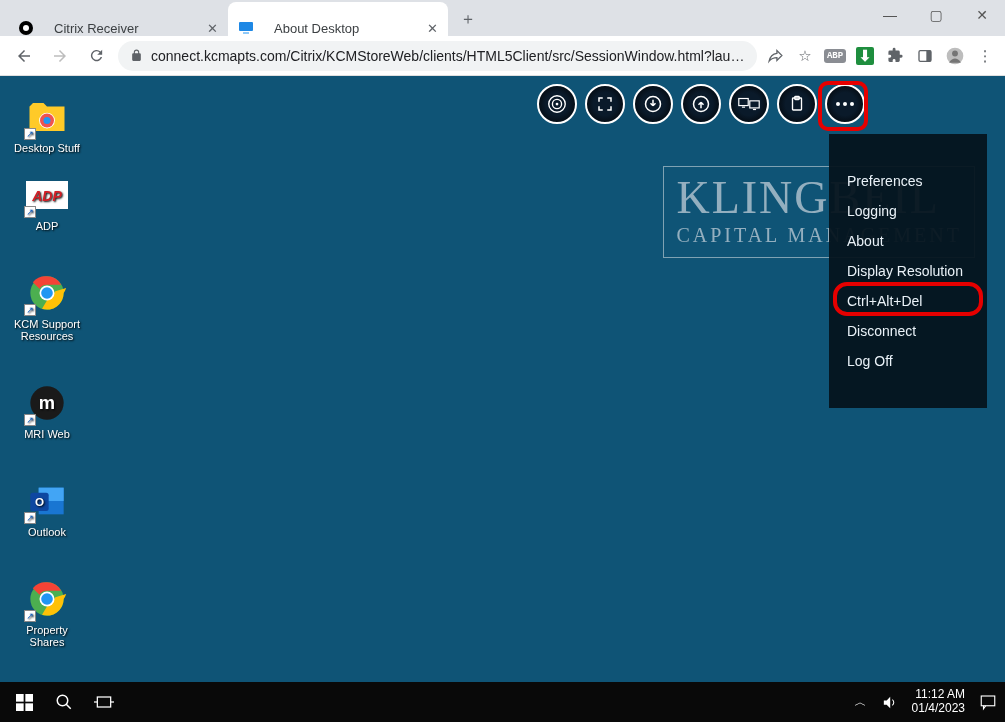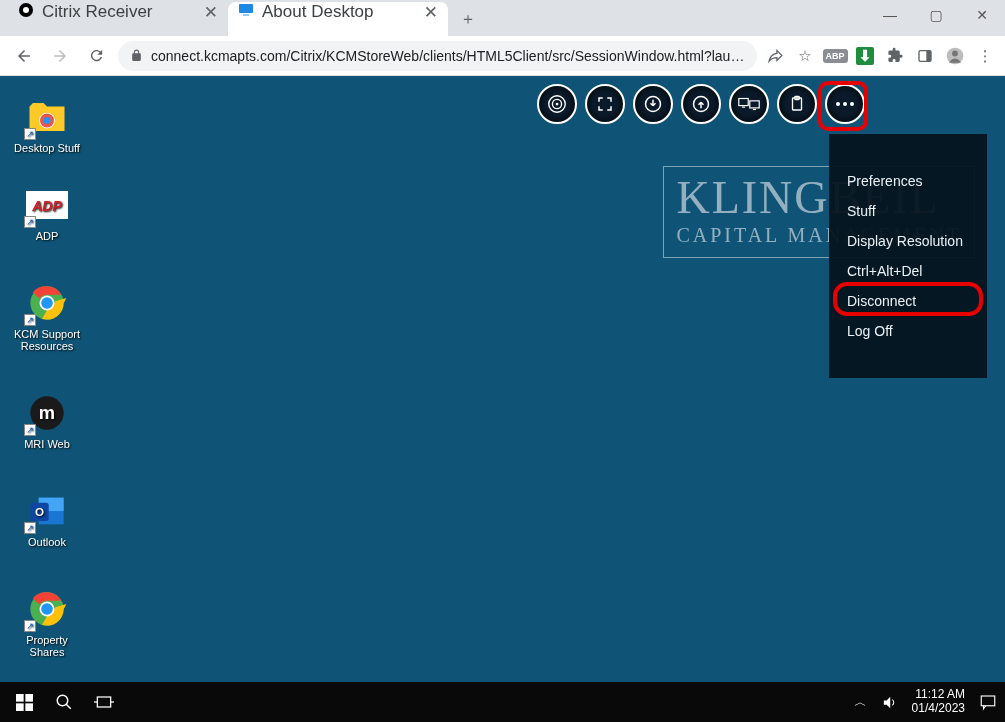--- a/index.html
+++ b/index.html
@@ -3,43 +3,43 @@
 <meta charset="utf-8">
 <style>
   * { box-sizing: border-box; margin: 0; padding: 0; font-family: "Segoe UI", Arial, sans-serif; }
   body { width: 1005px; height: 722px; overflow: hidden; background: #fff; position: relative; }
 
   
   .titlebar { height: 36px; background: #dee1e6; display: flex; align-items: flex-end; padding-left: 8px; position: relative; }
   .win-controls { position: absolute; right: 0; top: 0; display: flex; }
   .win-btn { width: 46px; height: 30px; display:flex; align-items:center; justify-content:center; color:#555; font-size:14px;}
   .tabs { display:flex; align-items:flex-end; height:36px; }
-  .tab { height: 34px; min-width: 220px; border-radius: 8px 8px 0 0; display:flex; align-items:flex-start; padding: 0 10px; font-size: 17px; color:#3c4043; position: relative; }
+  .tab { height: 34px; min-width: 220px; border-radius: 8px 8px 0 0; display:flex; align-items:flex-end; padding: 0 10px; font-size: 13px; color:#3c4043; position: relative; gap: 12px; }
   .tab.inactive { background: transparent; }
   .tab.active { background: #fff; }
   .tab .favicon { width:16px; height:16px; margin-right:8px; display:flex; align-items:center; justify-content:center;}
   .tab .close { margin-left:auto; color:#5f6368; }
   .newtab { width:28px; height:28px; border-radius:50%; display:flex; align-items:center; justify-content:center; color:#5f6368; margin-left:6px; margin-bottom:3px;}
   .addressbar-row { height: 40px; background:#fff; display:flex; align-items:center; padding: 0 10px; gap:8px; border-bottom:1px solid #e0e0e0;}
   .nav-icon { width:28px; height:28px; display:flex; align-items:center; justify-content:center; color:#5f6368; border-radius:50%; }
   .nav-icon.disabled { color:#bdbdbd; }
   .omnibox { flex:1; height:30px; background:#f1f3f4; border-radius:15px; display:flex; align-items:center; padding:0 12px; font-size:14px; color:#202124; gap:8px; overflow:hidden;}
   .lock { color:#5f6368; font-size:12px;}
   .ext-icons { display:flex; align-items:center; gap:10px; }
   .ext-icon { width:20px; height:20px; display:flex; align-items:center; justify-content:center; font-size:15px; color:#5f6368;}
-  .adp-badge { background:#8a8d93; color:#fff; font-size:9px; font-weight:bold; padding:2px 3px; border-radius:3px;}
+  .adp-badge { background:#8a8d93; color:#fff; font-size:9px; font-weight:bold; padding:2px 3px; border-radius:3px;font-family:Liberation Mono, monospace;}
   .dl-badge { background:#1e8e3e; color:#fff; width:18px; height:18px; border-radius:2px; display:flex; align-items:center; justify-content:center; font-weight:bold;}
 
   
   .viewport { position:absolute; top:76px; left:0; right:0; bottom:0; background:#0f5476; }
   .row-icons { position:absolute; top:20px; left:12px; display:flex; gap:28px; }
   .dicon { width:70px; display:flex; flex-direction:column; align-items:center; text-align:center; color:#fff; font-size:11px; text-shadow: 1px 1px 2px #000; gap:4px; }
   .dicon .img { width:42px; height:42px; display:flex; align-items:center; justify-content:center; position:relative;}
   .dicon .shortcut { position:absolute; left:-2px; bottom:-2px; width:12px; height:12px; background:#fff; border:1px solid #888; font-size:9px; color:#1560bd; display:flex; align-items:center; justify-content:center;}
-  .col-icons { position:absolute; top:108px; left:12px; display:flex; flex-direction:column; gap:40px;}
+  .col-icons { position:absolute; top:98px; left:12px; display:flex; flex-direction:column; gap:40px;}
 
   
   .ctx-toolbar { position:absolute; top:8px; right:140px; display:flex; gap:8px; }
   .ctx-btn { width:40px; height:40px; border-radius:50%; background: radial-gradient(circle at center, #0a1a2a 45%, #000 100%); border:2px solid #fff; display:flex; align-items:center; justify-content:center; color:#fff; }
   .more-highlight { position:absolute; top:5px; right:137px; width:50px; height:50px; border:4px solid #e60000; border-radius:10px; }
 
   .ctx-menu { position:absolute; top:58px; right:18px; width:158px; background: rgba(5,20,30,0.95); padding:32px 0; }
   .ctx-item { padding:7px 18px; color:#eaf2f8; font-size:14px; }
   .disconnect-highlight { position:absolute; border:4px solid #e60000; border-radius:14px; }
 
@@ -281,21 +281,22 @@
           <circle cx="3" cy="3" r="2" fill="#fff"></circle>
           <circle cx="10" cy="3" r="2" fill="#fff"></circle>
           <circle cx="17" cy="3" r="2" fill="#fff"></circle>
         </svg>
     </div>
   </div>
   <div class="more-highlight"></div>
 
   <div class="ctx-menu">
     <div class="ctx-item">Preferences</div>
-    <div class="ctx-item">Stuff</div>
+    <div class="ctx-item">Logging</div>
+    <div class="ctx-item">About</div>
     <div class="ctx-item">Display Resolution</div>
     <div class="ctx-item">Ctrl+Alt+Del</div>
     <div class="ctx-item" id="disc-item">Disconnect</div>
     <div class="ctx-item">Log Off</div>
     <div class="disconnect-highlight" style="top:148px; left:4px; width:150px; height:34px;"></div>
   </div>
 
   <div class="taskbar">
     <div class="tb-left">
       <div class="tb-icon">

